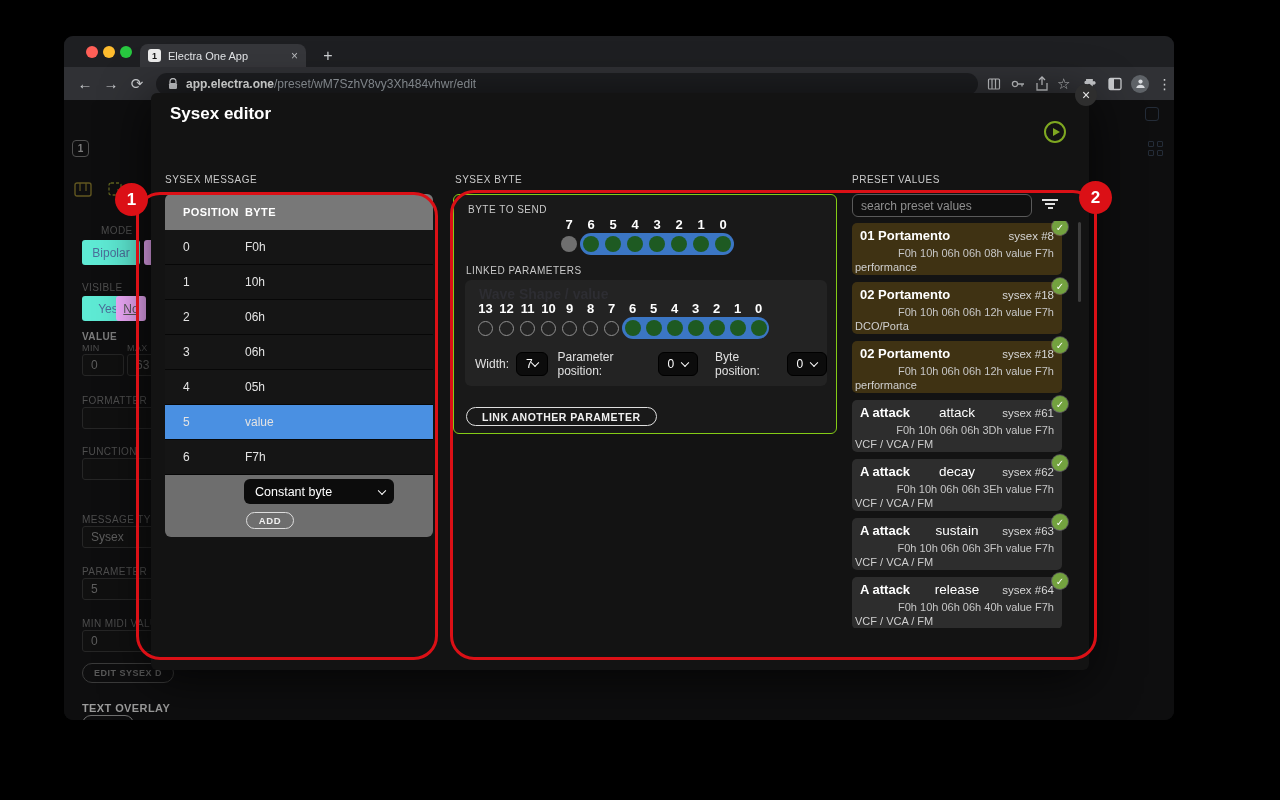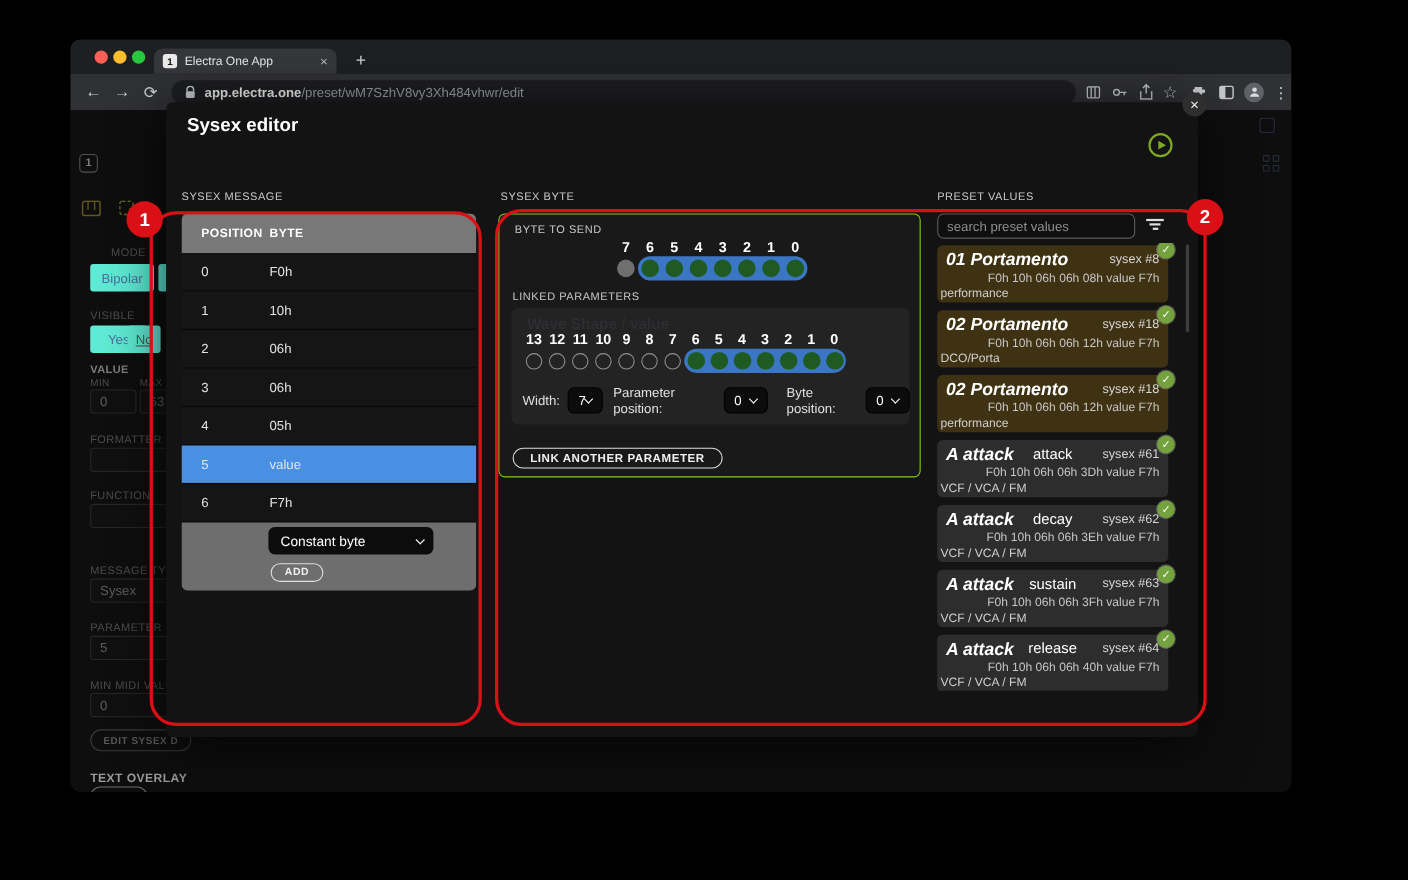--- a/index.html
+++ b/index.html
@@ -27,21 +27,21 @@
   .tb-right svg{display:block;}
   .avatar{width:18px;height:18px;border-radius:50%;background:#5f6368;display:flex;align-items:center;justify-content:center;}
 
   
   .app{position:absolute;left:0;top:64px;width:100%;height:620px;background:#0e0e0f;}
   .app-label{position:absolute;font-size:10px;letter-spacing:.4px;color:#4e4e4e;}
   .app-input{position:absolute;height:22px;border:1px solid #262626;border-radius:3px;color:#5e5e5e;font-size:12px;display:flex;align-items:center;padding-left:8px;background:#101010;}
   .app-pill{position:absolute;border:1.5px solid #3a3a3a;border-radius:999px;color:#5a5a5a;font-size:9px;font-weight:700;letter-spacing:.5px;display:flex;align-items:center;justify-content:center;}
   .seg{position:absolute;height:25px;border-radius:3px;font-size:12px;display:flex;align-items:center;justify-content:center;}
   .seg.on{background:#5eead4;color:#4c6f9b;}
-  .seg.off{background:#5eead4;color:#585858;text-decoration:underline;}
+  .seg.off{background:#f0abfc;color:#585858;text-decoration:underline;}
   .hdr-ic{position:absolute;opacity:.9;}
 
   
   .modal{position:absolute;left:87px;top:57px;width:938px;height:577px;background:#131313;border-radius:6px;box-shadow:0 8px 50px rgba(0,0,0,.75);}
   .modal-title{position:absolute;left:19px;top:11px;font-size:17px;font-weight:700;color:#fff;}
   .modal-close{position:absolute;left:924px;top:-9px;width:22px;height:22px;border-radius:50%;background:#2e2e2e;color:#e8e8e8;font-size:14px;display:flex;align-items:center;justify-content:center;}
   .play-btn{position:absolute;left:893px;top:28px;width:22px;height:22px;border-radius:50%;border:2px solid #7fa821;display:flex;align-items:center;justify-content:center;}
   .play-tri{width:0;height:0;border-left:7px solid #7fa821;border-top:4.5px solid transparent;border-bottom:4.5px solid transparent;margin-left:2px;}
   .tabbar{position:absolute;left:0;top:46px;width:100%;height:25px;border-bottom:1px solid rgba(160,130,50,.22);}
   .mtab{position:absolute;top:2px;font-size:13px;color:#e3e3e3;}
@@ -88,21 +88,21 @@
   
   .search{position:absolute;left:701px;top:101px;width:180px;height:23px;background:#0f0f0f;border:1px solid #5a5a5a;border-radius:6px;color:#e8e8e8;font-size:12px;padding:0 8px;outline:none;}
   .search::placeholder{color:#8f8f8f;}
   .filter-ic{position:absolute;left:891px;top:106px;width:16px;height:12px;}
   .filter-ic i{display:block;background:#e0e0e0;height:1.6px;margin:0 auto 2.6px;}
   .plist{position:absolute;left:695px;top:128px;width:236px;height:407px;overflow:hidden;}
   .pcard{position:absolute;left:6px;width:210px;height:52px;border-radius:5px;}
   .pcard.brown{background:#3f3213;}
   .pcard.gray{background:#2d2d2d;}
   .pc-top{position:relative;height:18px;margin:5px 8px 0;}
-  .pc-name{position:absolute;left:0;top:0;font-size:16px;font-weight:600;color:#fff;font-style:italic;}
+  .pc-name{position:absolute;left:0;top:0;font-size:13px;font-weight:600;color:#fff;}
   .pc-value{position:absolute;left:0;right:0;top:0;text-align:center;font-size:13.5px;color:#fff;}
   .pc-sysex{position:absolute;right:0;top:2px;font-size:11.5px;color:#d6d6d6;}
   .pc-hex{margin:1px 8px 0;text-align:right;font-size:11px;color:#c6c6c6;}
   .pc-cat{margin:2px 0 0 3px;font-size:11px;color:#cfcfcf;}
   .pc-check{position:absolute;right:-6px;top:-4px;width:16px;height:16px;border-radius:50%;background:#73a23f;color:#fff;font-size:10px;display:flex;align-items:center;justify-content:center;box-shadow:0 0 0 1px rgba(255,255,255,.25);}
   .pscroll{position:absolute;left:927px;top:129px;width:3px;height:80px;background:#3d3d3d;border-radius:2px;}
 
   
   .ann-rect{position:absolute;border:3.5px solid #db1016;border-radius:24px;}
   .ann-circ{position:absolute;width:33px;height:33px;border-radius:50%;background:#db1016;color:#fff;font-size:17px;font-weight:700;display:flex;align-items:center;justify-content:center;z-index:30;}

